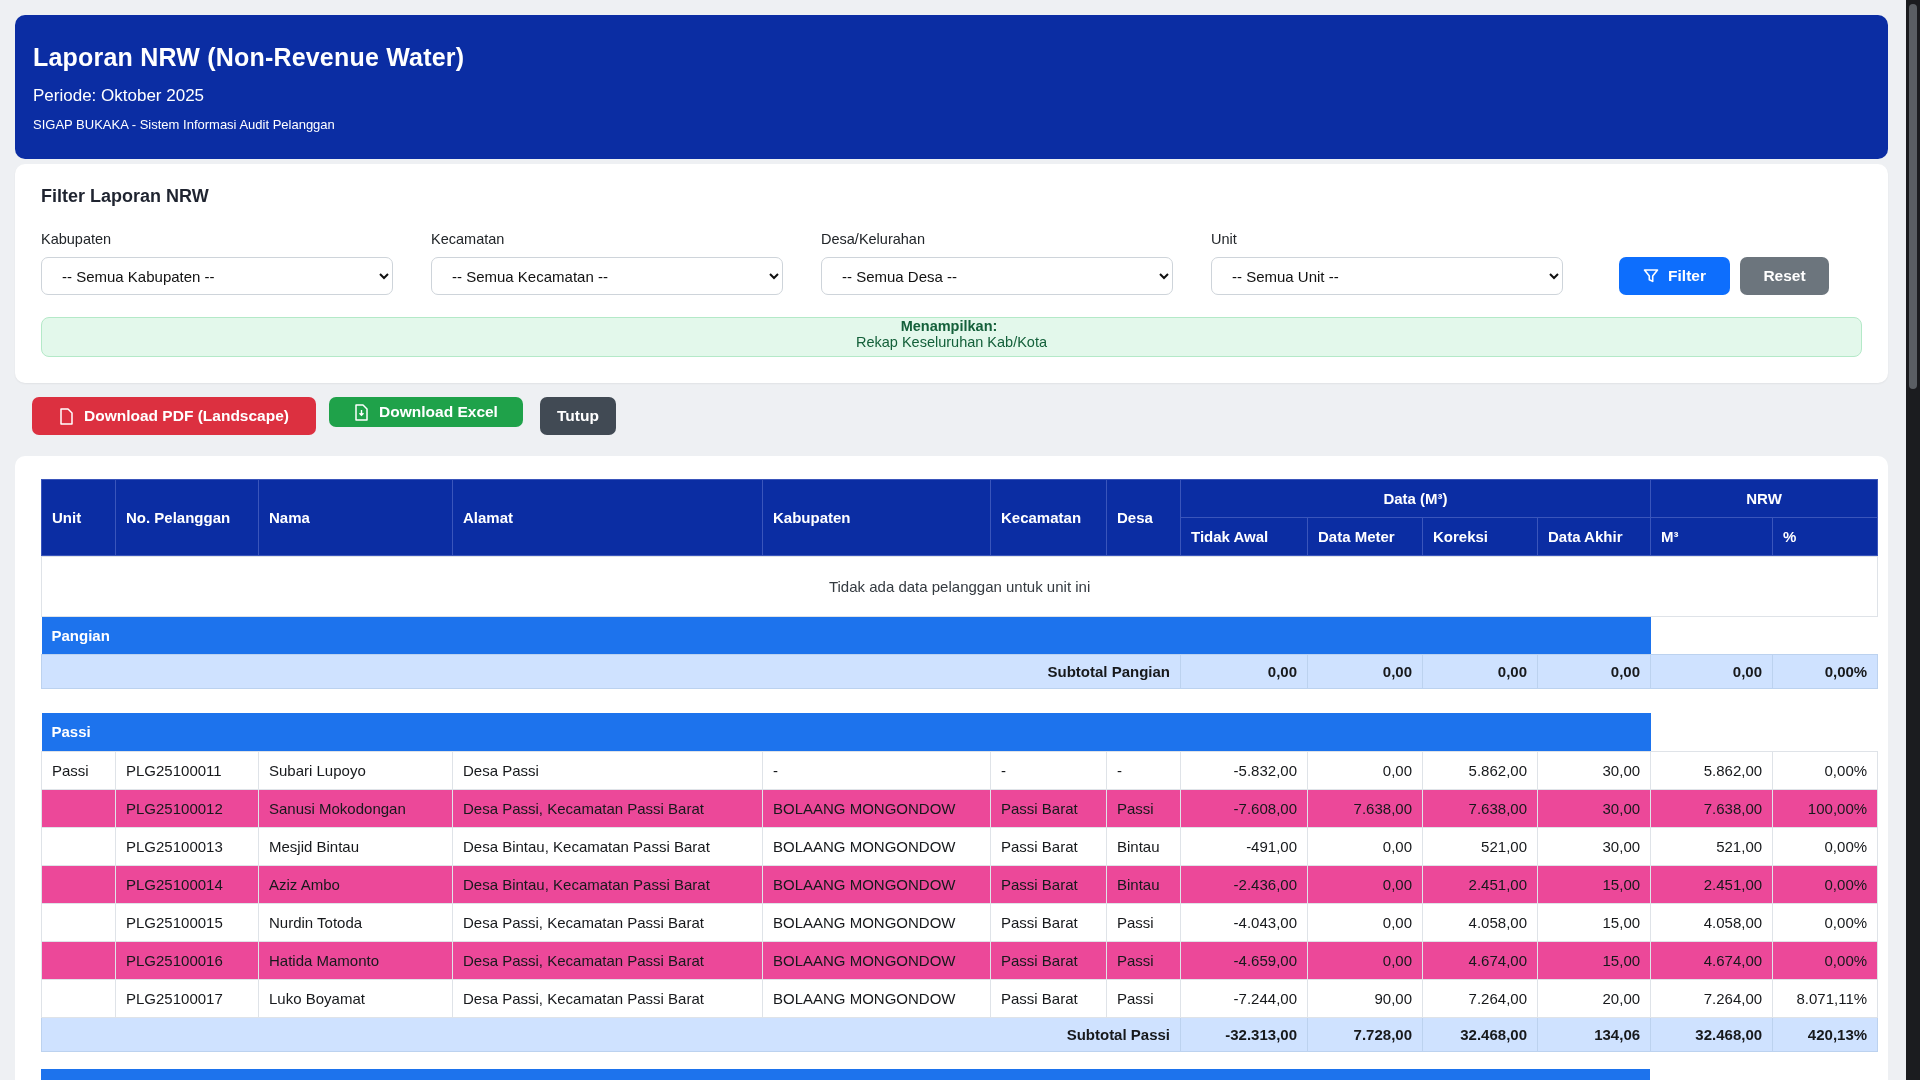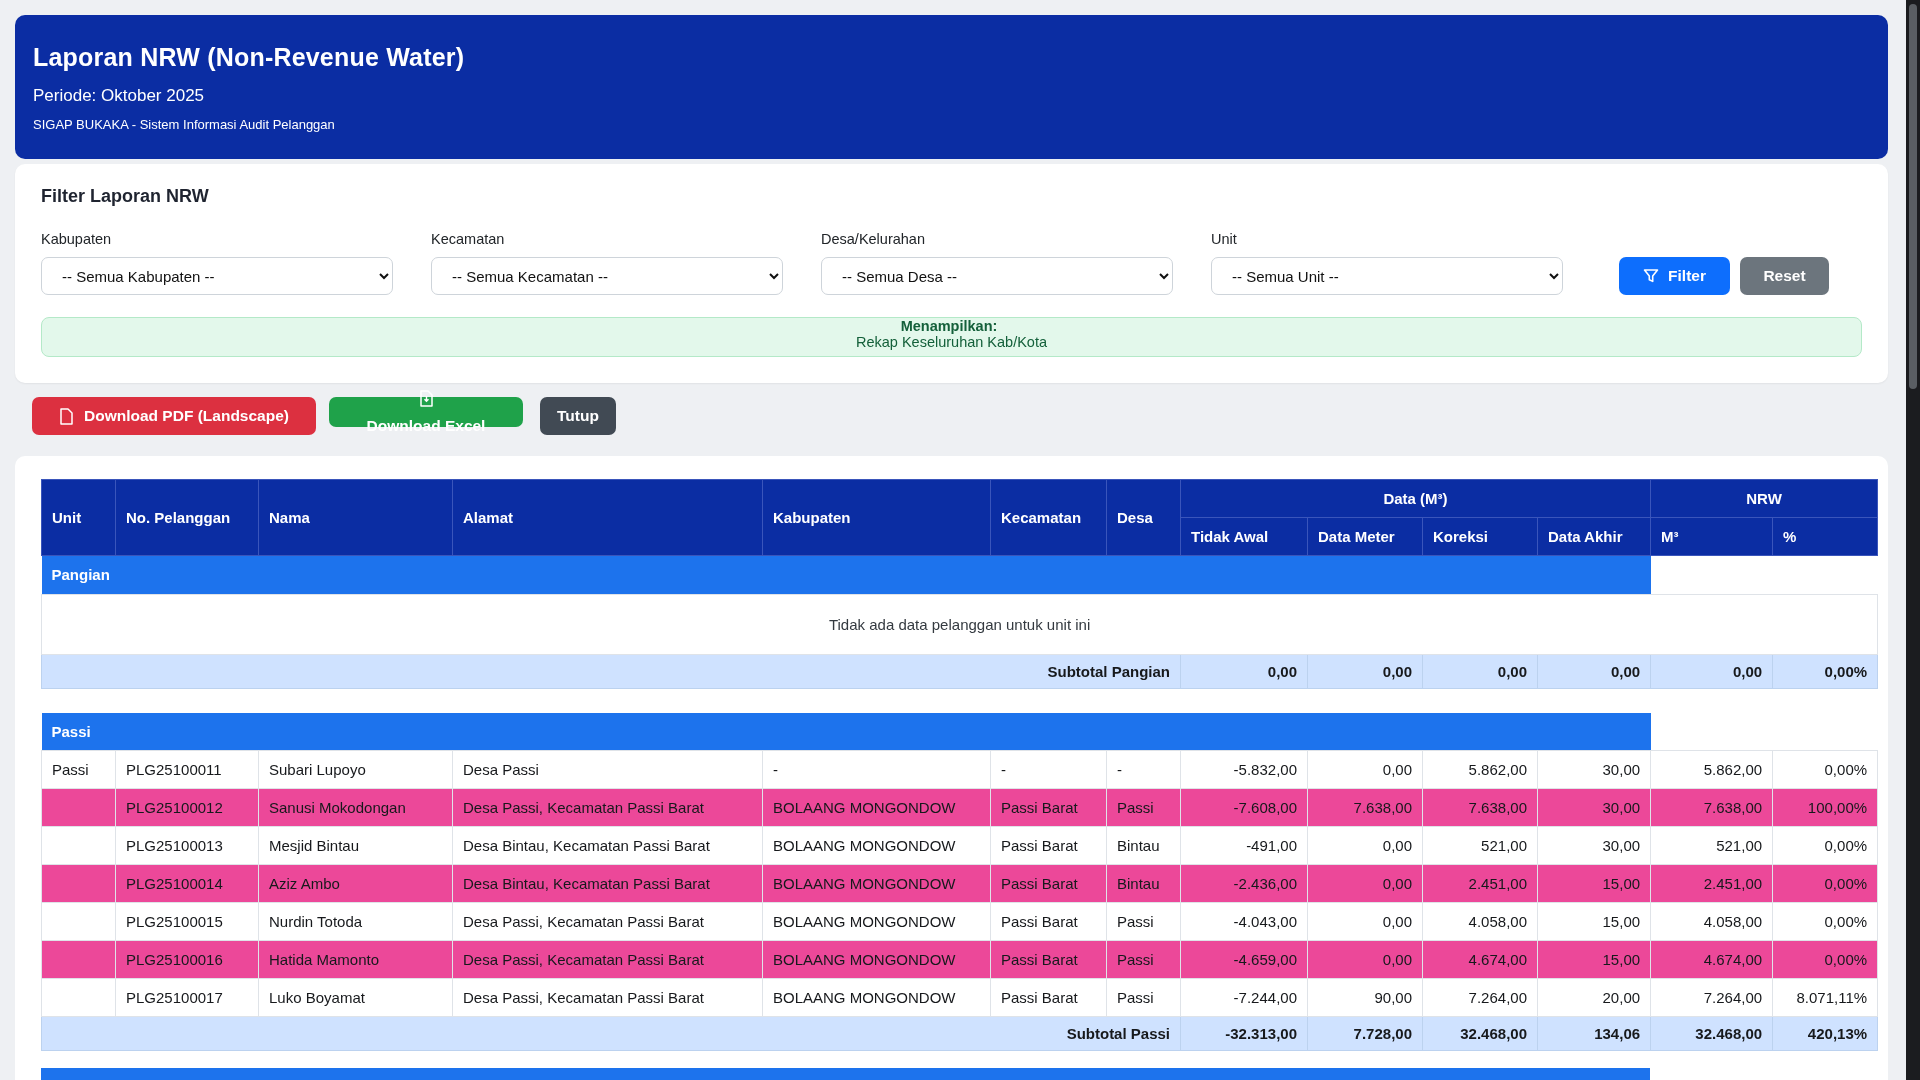--- a/index.html
+++ b/index.html
@@ -32,21 +32,21 @@
   .btn-filter { background:#0d6efd; width:111px; height:38px; gap:9px; }
   .btn-reset  { background:#6c757d; width:89px;  height:38px; margin-left:10px; }
   .info-alert { margin-top:22px; width:1821px; height:40px; background:#e3f8eb;
                 border:1px solid #b4e9c8; border-radius:8px; display:flex; align-items:center;
                 padding:0 16px; font-size:14.5px; color:#14603a;flex-direction:column; }
   .info-alert b { margin-right:5px; }
 
   
   .actions { position:absolute; left:32px; top:397px; display:flex; }
   .btn-pdf   { background:#dc3040; width:284px; height:38px; gap:10px; }
-  .btn-excel { background:#1fa24a; width:194px; height:30px; gap:10px; margin-left:13px;flex-direction:column; }
+  .btn-excel { background:#1fa24a; width:194px; height:30px; gap:10px; margin-left:13px; }
   .btn-close { background:#414a54; width:76px;  height:38px; margin-left:17px; font-weight:700; }
 
   
   .table-card { position:absolute; left:15px; top:456px; width:1873px; height:640px;
                 background:#ffffff; border-radius:10px; padding:23px 0 0 26px; overflow:hidden; }
   table { border-collapse:collapse; table-layout:fixed; width:1836px; font-size:15px; }
   thead th { background:#0b2da3; color:#fff; font-weight:700; text-align:left;
              border:1px solid #3a55bb; padding:6px 10px; height:38px; }
   thead th.grp { text-align:center; }
   thead th.num-h { text-align:left; }
@@ -198,25 +198,25 @@
             <col style="width:74px">
             <col style="width:127px">
             <col style="width:115px">
             <col style="width:115px">
             <col style="width:113px">
             <col style="width:122px">
             <col style="width:105px">
           </colgroup>
           <tbody>
             <tr>
+              <td class="empty-msg" colspan="13">Tidak ada data pelanggan untuk unit ini</td>
+            </tr>
+            <tr>
               <td class="bar" colspan="11">Pangian</td>
               <td class="bar-empty" colspan="2"></td>
-            </tr>
-            <tr>
-              <td class="empty-msg" colspan="13">Tidak ada data pelanggan untuk unit ini</td>
             </tr>
             <tr class="subtotal">
               <td class="sub-label" colspan="7">Subtotal Pangian</td>
               <td class="num">0,00</td>
               <td class="num">0,00</td>
               <td class="num">0,00</td>
               <td class="num">0,00</td>
               <td class="num">0,00</td>
               <td class="num">0,00%</td>
             </tr>

